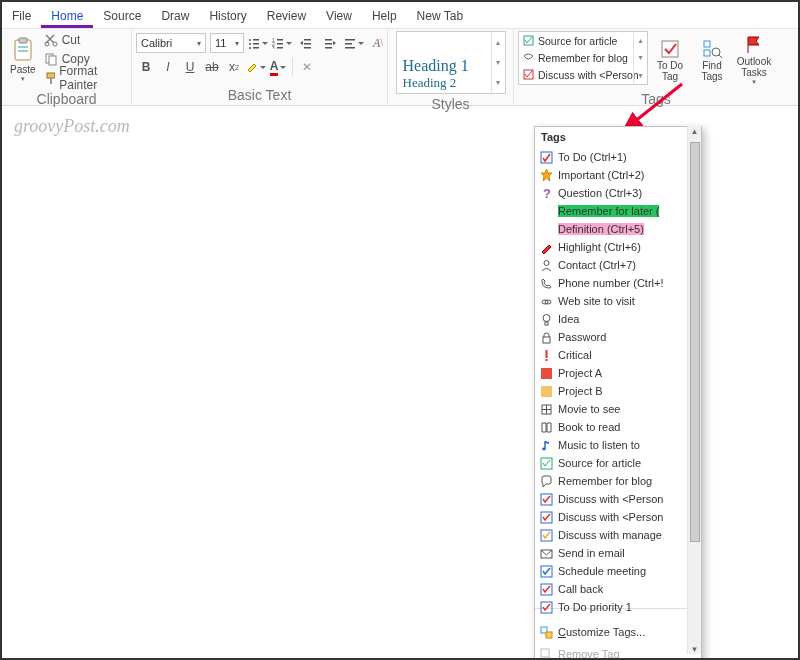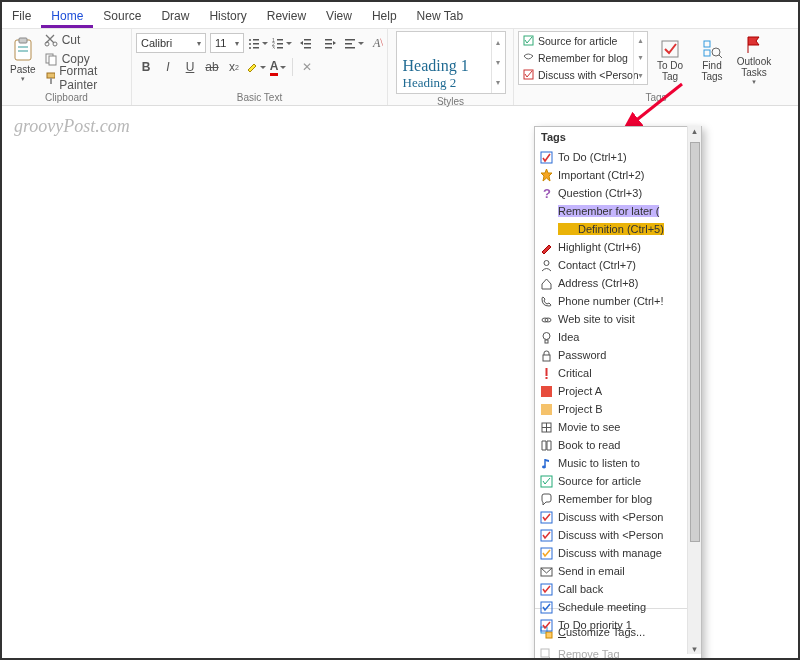--- a/index.html
+++ b/index.html
@@ -2,21 +2,21 @@
 <html><head>
 <meta charset="utf-8">
 <style>
   * { box-sizing: border-box; }
   body { margin:0; font-family:"Segoe UI", Arial, sans-serif; font-size:12px; background:#fff; color:#333; width:800px; height:660px; overflow:hidden; border:2px solid #333; position:relative;}
   .menubar { display:flex; align-items:flex-end; height:26px; padding:0 0; background:#fff;}
   .menubar .tab { padding:4px 10px 5px; font-size:12px; color:#444; cursor:default;}
   .menubar .tab.active { color:#1d4ed8; border-bottom:3px solid #7719aa; padding-bottom:2px;}
   .ribbon { display:flex; background:#fafafa; border-top:1px solid #e5e5e5; border-bottom:1px solid #ddd; height:78px;}
   .group { border-right:1px solid #e6e6e6; display:flex; flex-direction:column; justify-content:space-between; padding:2px 4px 0;}
-  .group-label { text-align:center; font-size:10px; color:#777; padding:2px 0;}
+  .group-label { text-align:center; font-size:14px; color:#777; padding:2px 0;}
   .group-body { display:flex; gap:2px; align-items:flex-start; flex:1;}
   .bigbtn { display:flex; flex-direction:column; align-items:center; justify-content:center; width:40px; height:58px; font-size:10px; color:#444; position:relative;}
   .bigbtn svg { margin-bottom:1px;}
   .small-stack { display:flex; flex-direction:column; gap:1px; justify-content:center; font-size:12px; color:#555;}
   .small-stack .row { display:flex; align-items:center; gap:4px; height:18px; padding:0 2px;}
   .sel { border:1px solid #c8c8c8; background:#fff; height:20px; font-size:11px; display:flex; align-items:center; padding:0 4px; position:relative;}
   .sel .arr { position:absolute; right:4px; font-size:8px; color:#666;}
   .icbtn { width:20px; height:20px; display:flex; align-items:center; justify-content:center; color:#555;}
   .icbtn.dd::after { content:""; border:3px solid transparent; border-top-color:#666; margin-left:2px; margin-top:3px;}
   .styles-box { border:1px solid #ccc; background:#fff; width:110px; height:63px; display:flex; flex-direction:column; justify-content:flex-end; padding:2px 6px; position:relative; font-family:"Calibri Light","Segoe UI"; color:#1f6a92;}
@@ -30,22 +30,22 @@
   .tags-gallery .scroll span{flex:1;display:flex;align-items:center;justify-content:center;font-size:8px;color:#888;}
   .watermark { position:absolute; left:12px; top:114px; font-family:Georgia,serif; font-size:18px; color:#b8b8b8; font-style:italic;}
   
   .panel { position:absolute; right:96px; top:124px; width:168px; border:1px solid #bfbfbf; background:#fff; box-shadow:3px 3px 8px rgba(0,0,0,.25); font-size:11px;}
   .panel .hdr { font-weight:bold; padding:4px 6px; border-bottom:1px solid transparent;}
   .panel .list { position:relative; max-height:460px;}
   .panel .sc { position:absolute; right:0; top:-22px; bottom:-46px; width:14px; background:#f0f0f0; border-left:1px solid #e3e3e3; display:flex; flex-direction:column; justify-content:space-between; align-items:center; font-size:9px; color:#666;}
   .panel .sc .thumb{ width:10px; background:#cfcfcf; border:1px solid #aaa; position:absolute; top:16px; height:400px; right:1px;}
   .titem { display:flex; align-items:center; gap:5px; height:18px; padding:0 4px 0 4px; margin-right:14px; white-space:nowrap; overflow:hidden; color:#333;}
   .titem .ic { width:14px; height:14px; display:flex; align-items:center; justify-content:center; flex:0 0 14px;}
-  .hl-yellow { background:#c4b5fd;text-align:center;}
-  .hl-green  { background:#eab308;padding-left:20px;}
+  .hl-yellow { background:#22c55e;text-align:center;}
+  .hl-green  { background:#f9a8d4;}
   .panel .foot { border-top:1px solid #ddd; padding:12px 0;}
   .panel .foot .titem{height:22px;}
   .disabled { color:#aaa;}
   .arrow-annot { position:absolute; pointer-events:none;}
 </style>
 </head>
 <body>
 
 <div class="menubar">
     <div class="tab">File</div>
@@ -333,28 +333,20 @@
           <svg width="13" height="13">
             <circle cx="6.5" cy="4" r="2.5" fill="none" stroke="#555"></circle>
             <path d="M2 12 Q6.5 7 11 12" fill="none" stroke="#555"></path>
           </svg>
         </span>
         <span>Contact (Ctrl+7)</span>
       </div>
       <div class="titem">
         <span class="ic">
           <svg width="13" height="13">
-            <path d="M2 7 L6.5 2 L11 7 V12 H2 Z" fill="none" stroke="#555"></path>
-          </svg>
-        </span>
-        <span>Address (Ctrl+8)</span>
-      </div>
-      <div class="titem">
-        <span class="ic">
-          <svg width="13" height="13">
             <path d="M3 2 Q2 2 2 4 Q2 11 9 11 Q11 11 11 10 L9 8 L7 9 Q5 8 4 6 L5 4 Z" fill="none" stroke="#555"></path>
           </svg>
         </span>
         <span>Phone number (Ctrl+!</span>
       </div>
       <div class="titem">
         <span class="ic">
           <svg width="13" height="13">
             <ellipse cx="5" cy="7" rx="3" ry="2" fill="none" stroke="#555"></ellipse>
             <ellipse cx="8" cy="7" rx="3" ry="2" fill="none" stroke="#555"></ellipse>
@@ -483,33 +475,33 @@
             <rect x="1" y="3" width="11" height="8" fill="none" stroke="#555"></rect>
             <path d="M1 3 L6.5 8 L12 3" fill="none" stroke="#555"></path>
           </svg>
         </span>
         <span>Send in email</span>
       </div>
       <div class="titem">
         <span class="ic">
           <svg width="13" height="13">
             <rect x="1" y="1" width="11" height="11" fill="none" stroke="#2a6bd4"></rect>
+            <path d="M3 6 L5 9 L10 3" stroke="#2a6bd4" fill="none" stroke-width="1.5"></path>
+          </svg>
+        </span>
+        <span>Schedule meeting</span>
+      </div>
+      <div class="titem">
+        <span class="ic">
+          <svg width="13" height="13">
+            <rect x="1" y="1" width="11" height="11" fill="none" stroke="#2a6bd4"></rect>
             <path d="M3 6 L5 9 L10 3" stroke="#d33" fill="none" stroke-width="1.5"></path>
           </svg>
         </span>
         <span>Call back</span>
-      </div>
-      <div class="titem">
-        <span class="ic">
-          <svg width="13" height="13">
-            <rect x="1" y="1" width="11" height="11" fill="none" stroke="#2a6bd4"></rect>
-            <path d="M3 6 L5 9 L10 3" stroke="#2a6bd4" fill="none" stroke-width="1.5"></path>
-          </svg>
-        </span>
-        <span>Schedule meeting</span>
       </div>
       <div class="titem">
         <span class="ic">
           <svg width="13" height="13">
             <rect x="1" y="1" width="11" height="11" fill="none" stroke="#2a6bd4"></rect>
             <path d="M3 6 L5 9 L10 3" stroke="#d33" fill="none" stroke-width="1.5"></path>
           </svg>
         </span>
         <span>To Do priority 1</span>
       </div>

